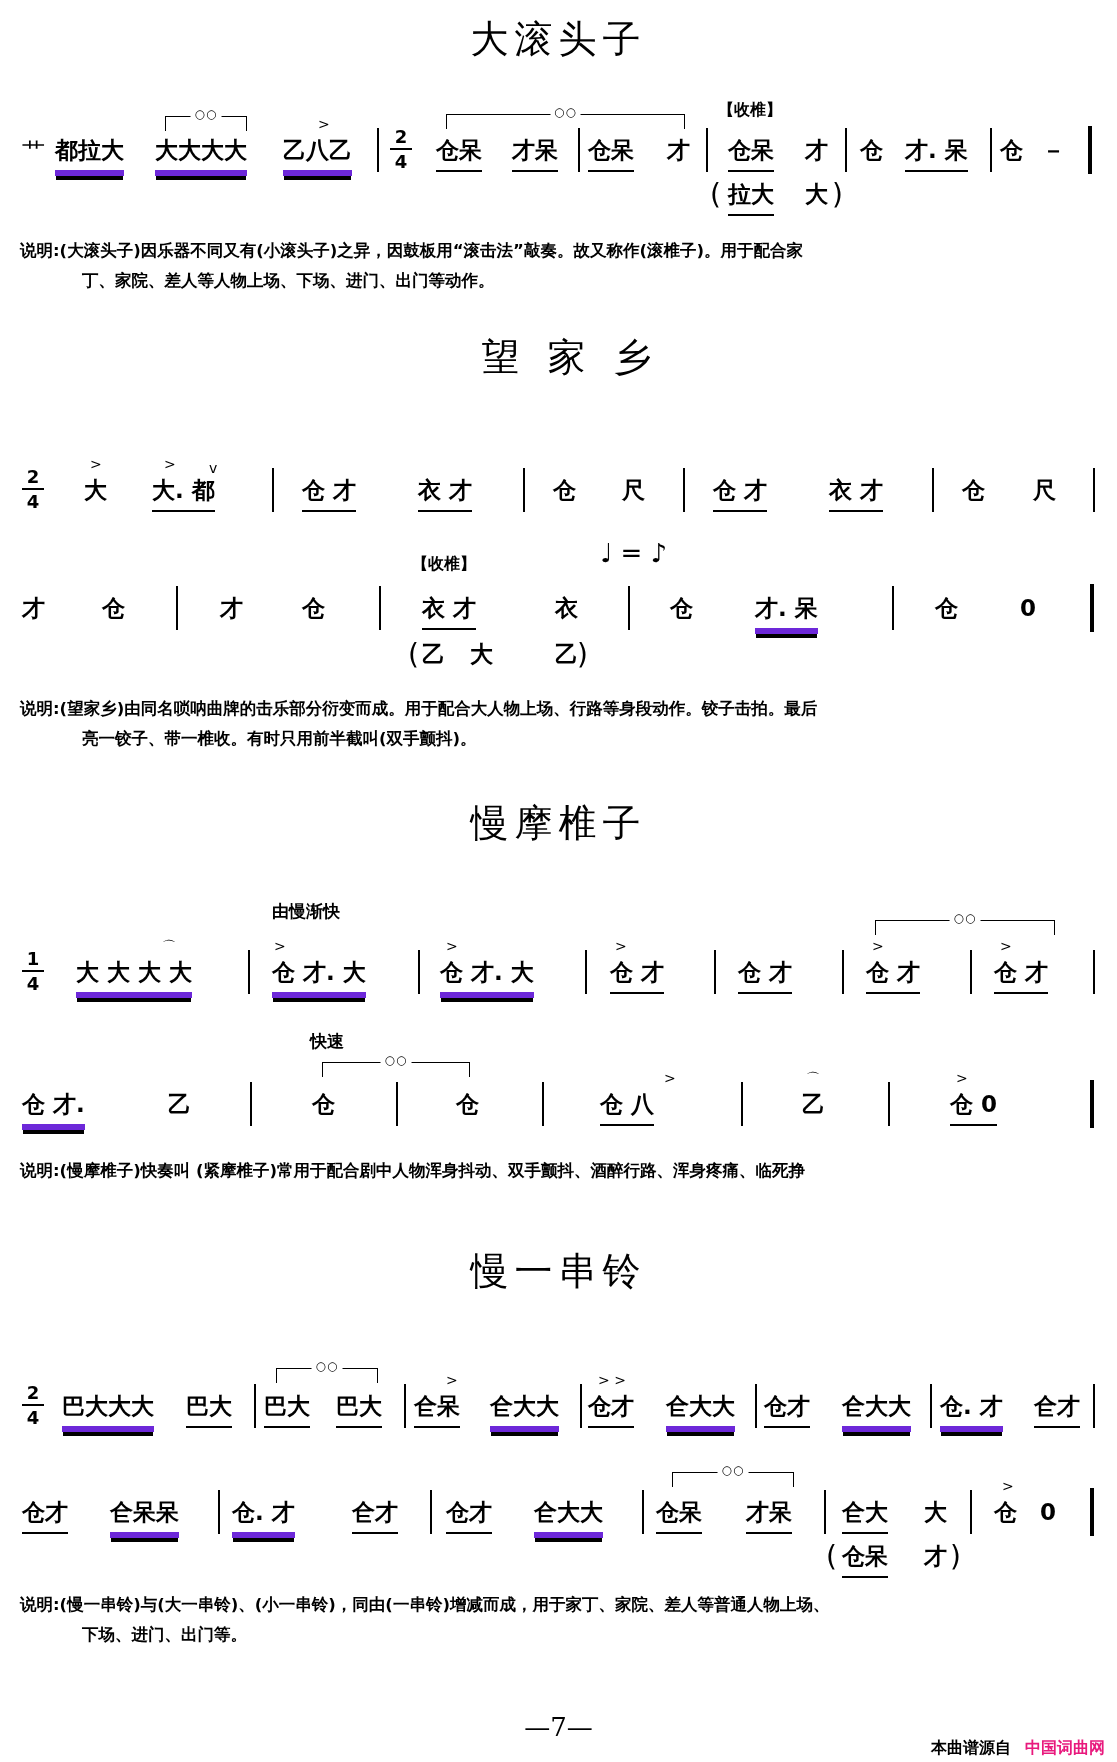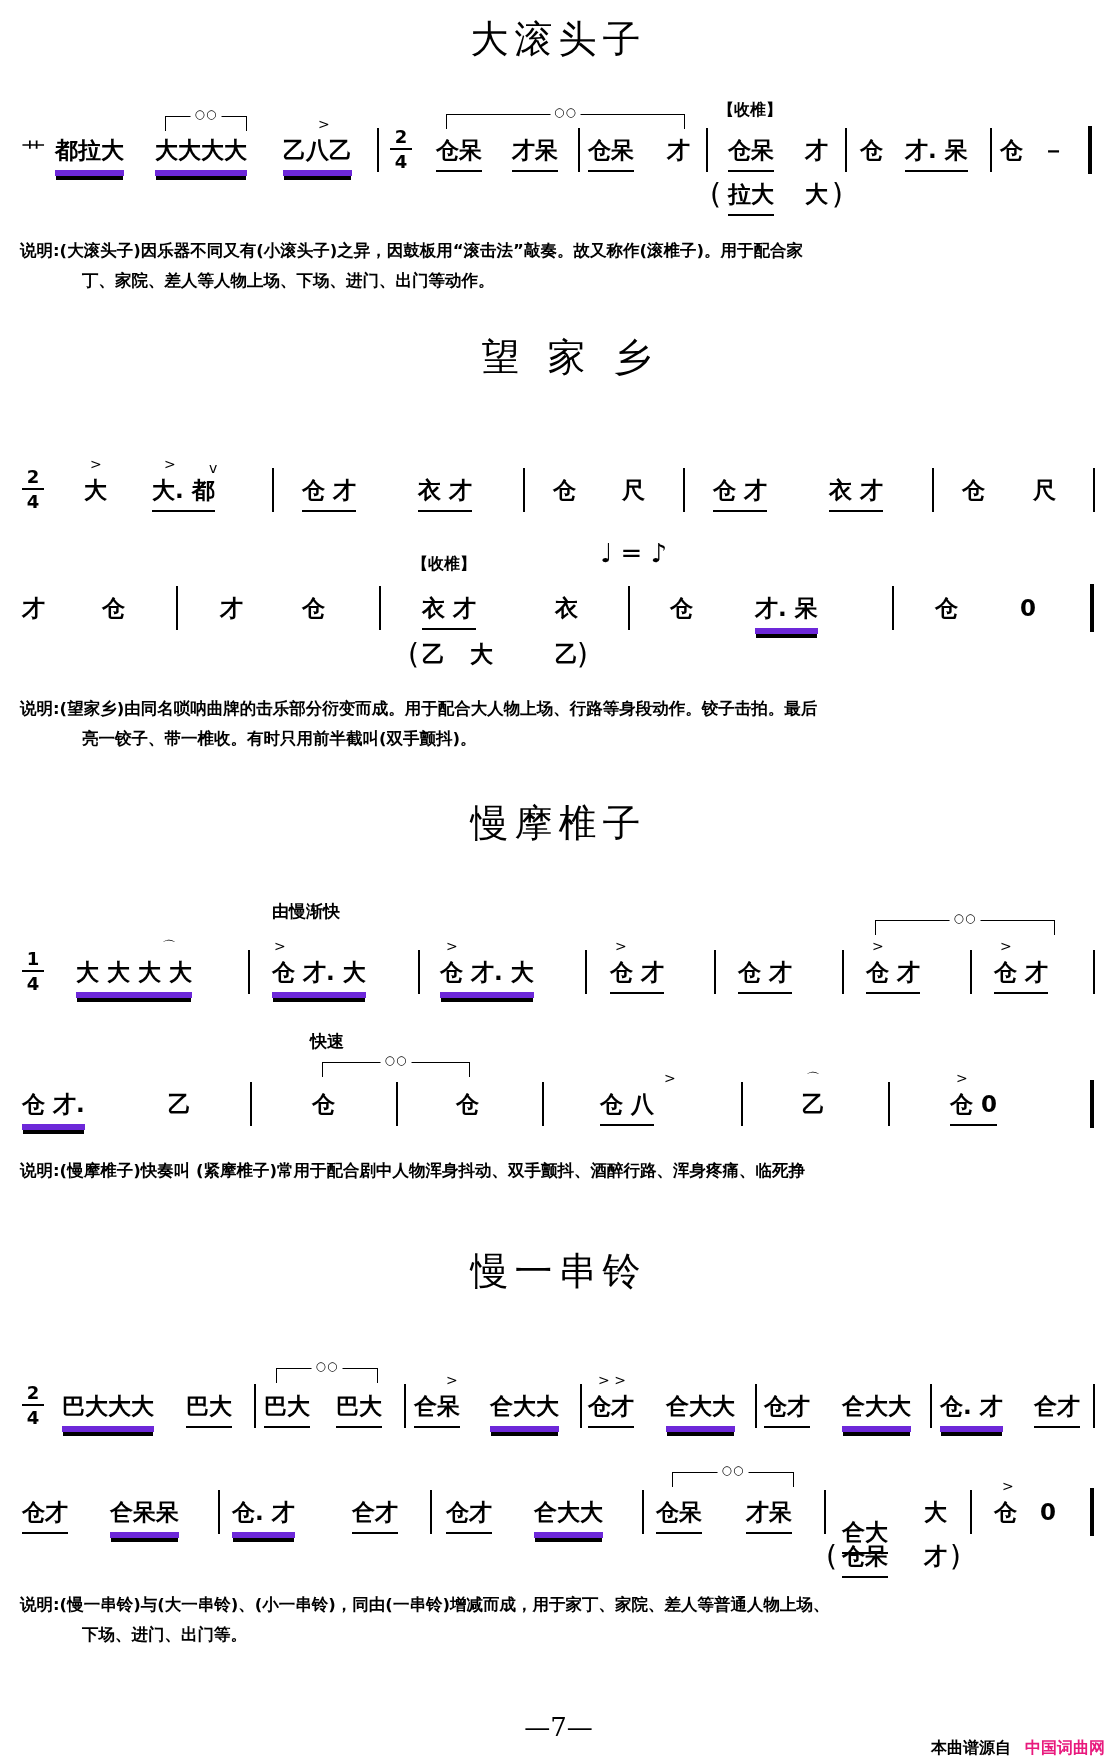--- a/index.html
+++ b/index.html
@@ -255,21 +255,21 @@
   <span class="bar" style="left:430px;"></span>
   <span class="tok u1" style="left:446px;">仓才</span>
   <span class="tok u2" style="left:534px;">仺大大</span>
   <span class="bar" style="left:642px;"></span>
   <div class="bracket" style="left:672px;top:-26px;width:120px;">
       <span class="oo">○○</span>
     </div>
   <span class="tok u1" style="left:656px;">仓呆</span>
   <span class="tok u1" style="left:746px;">才呆</span>
   <span class="bar" style="left:824px;"></span>
-  <span class="tok u1" style="left:842px;margin-top:20px;">仺大</span>
+  <span class="tok u1" style="left:842px;">仺大</span>
   <span class="tok" style="left:924px;">大</span>
   <span class="bar" style="left:970px;"></span>
   <span class="accent" style="left:1002px;">&gt;</span>
   <span class="tok" style="left:994px;">仓</span>
   <span class="tok" style="left:1040px;">0</span>
   <span class="dbar" style="left:1090px;"></span>
 </div>
 <div class="row" style="top:1542px;">
   <span class="paren" style="left:826px;">(</span>
   <span class="tok u1" style="left:842px;">仓呆</span>

